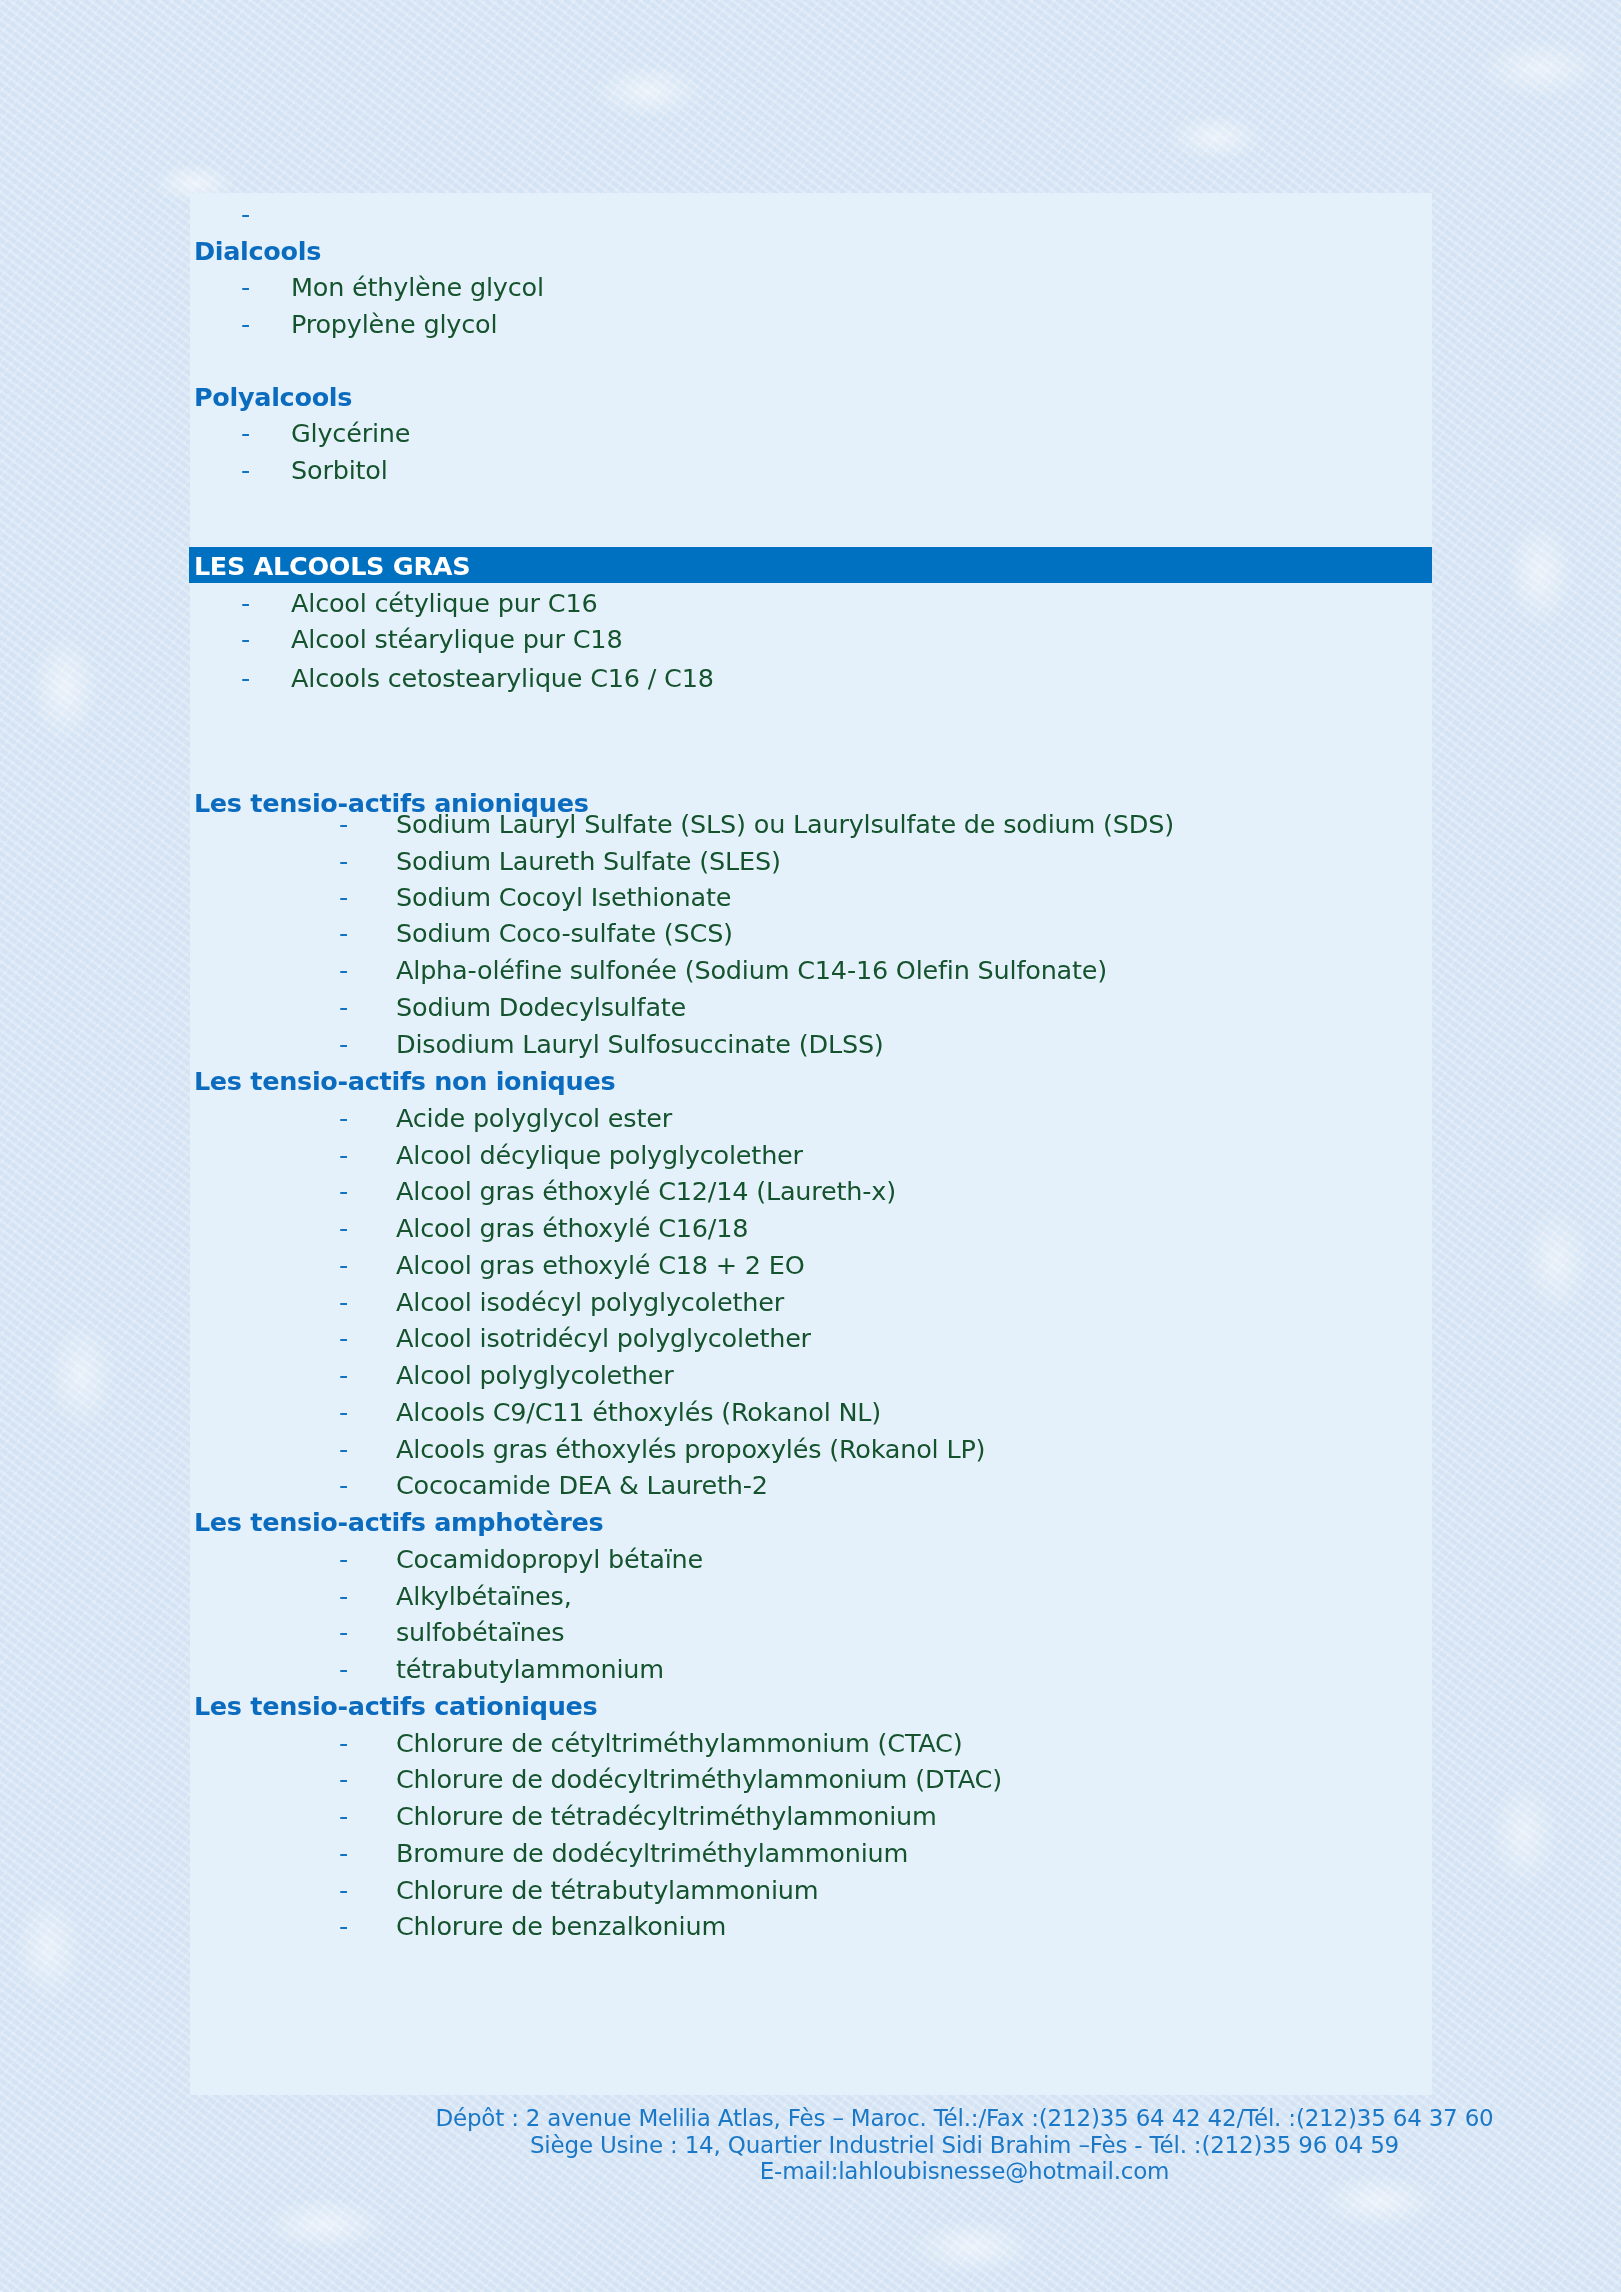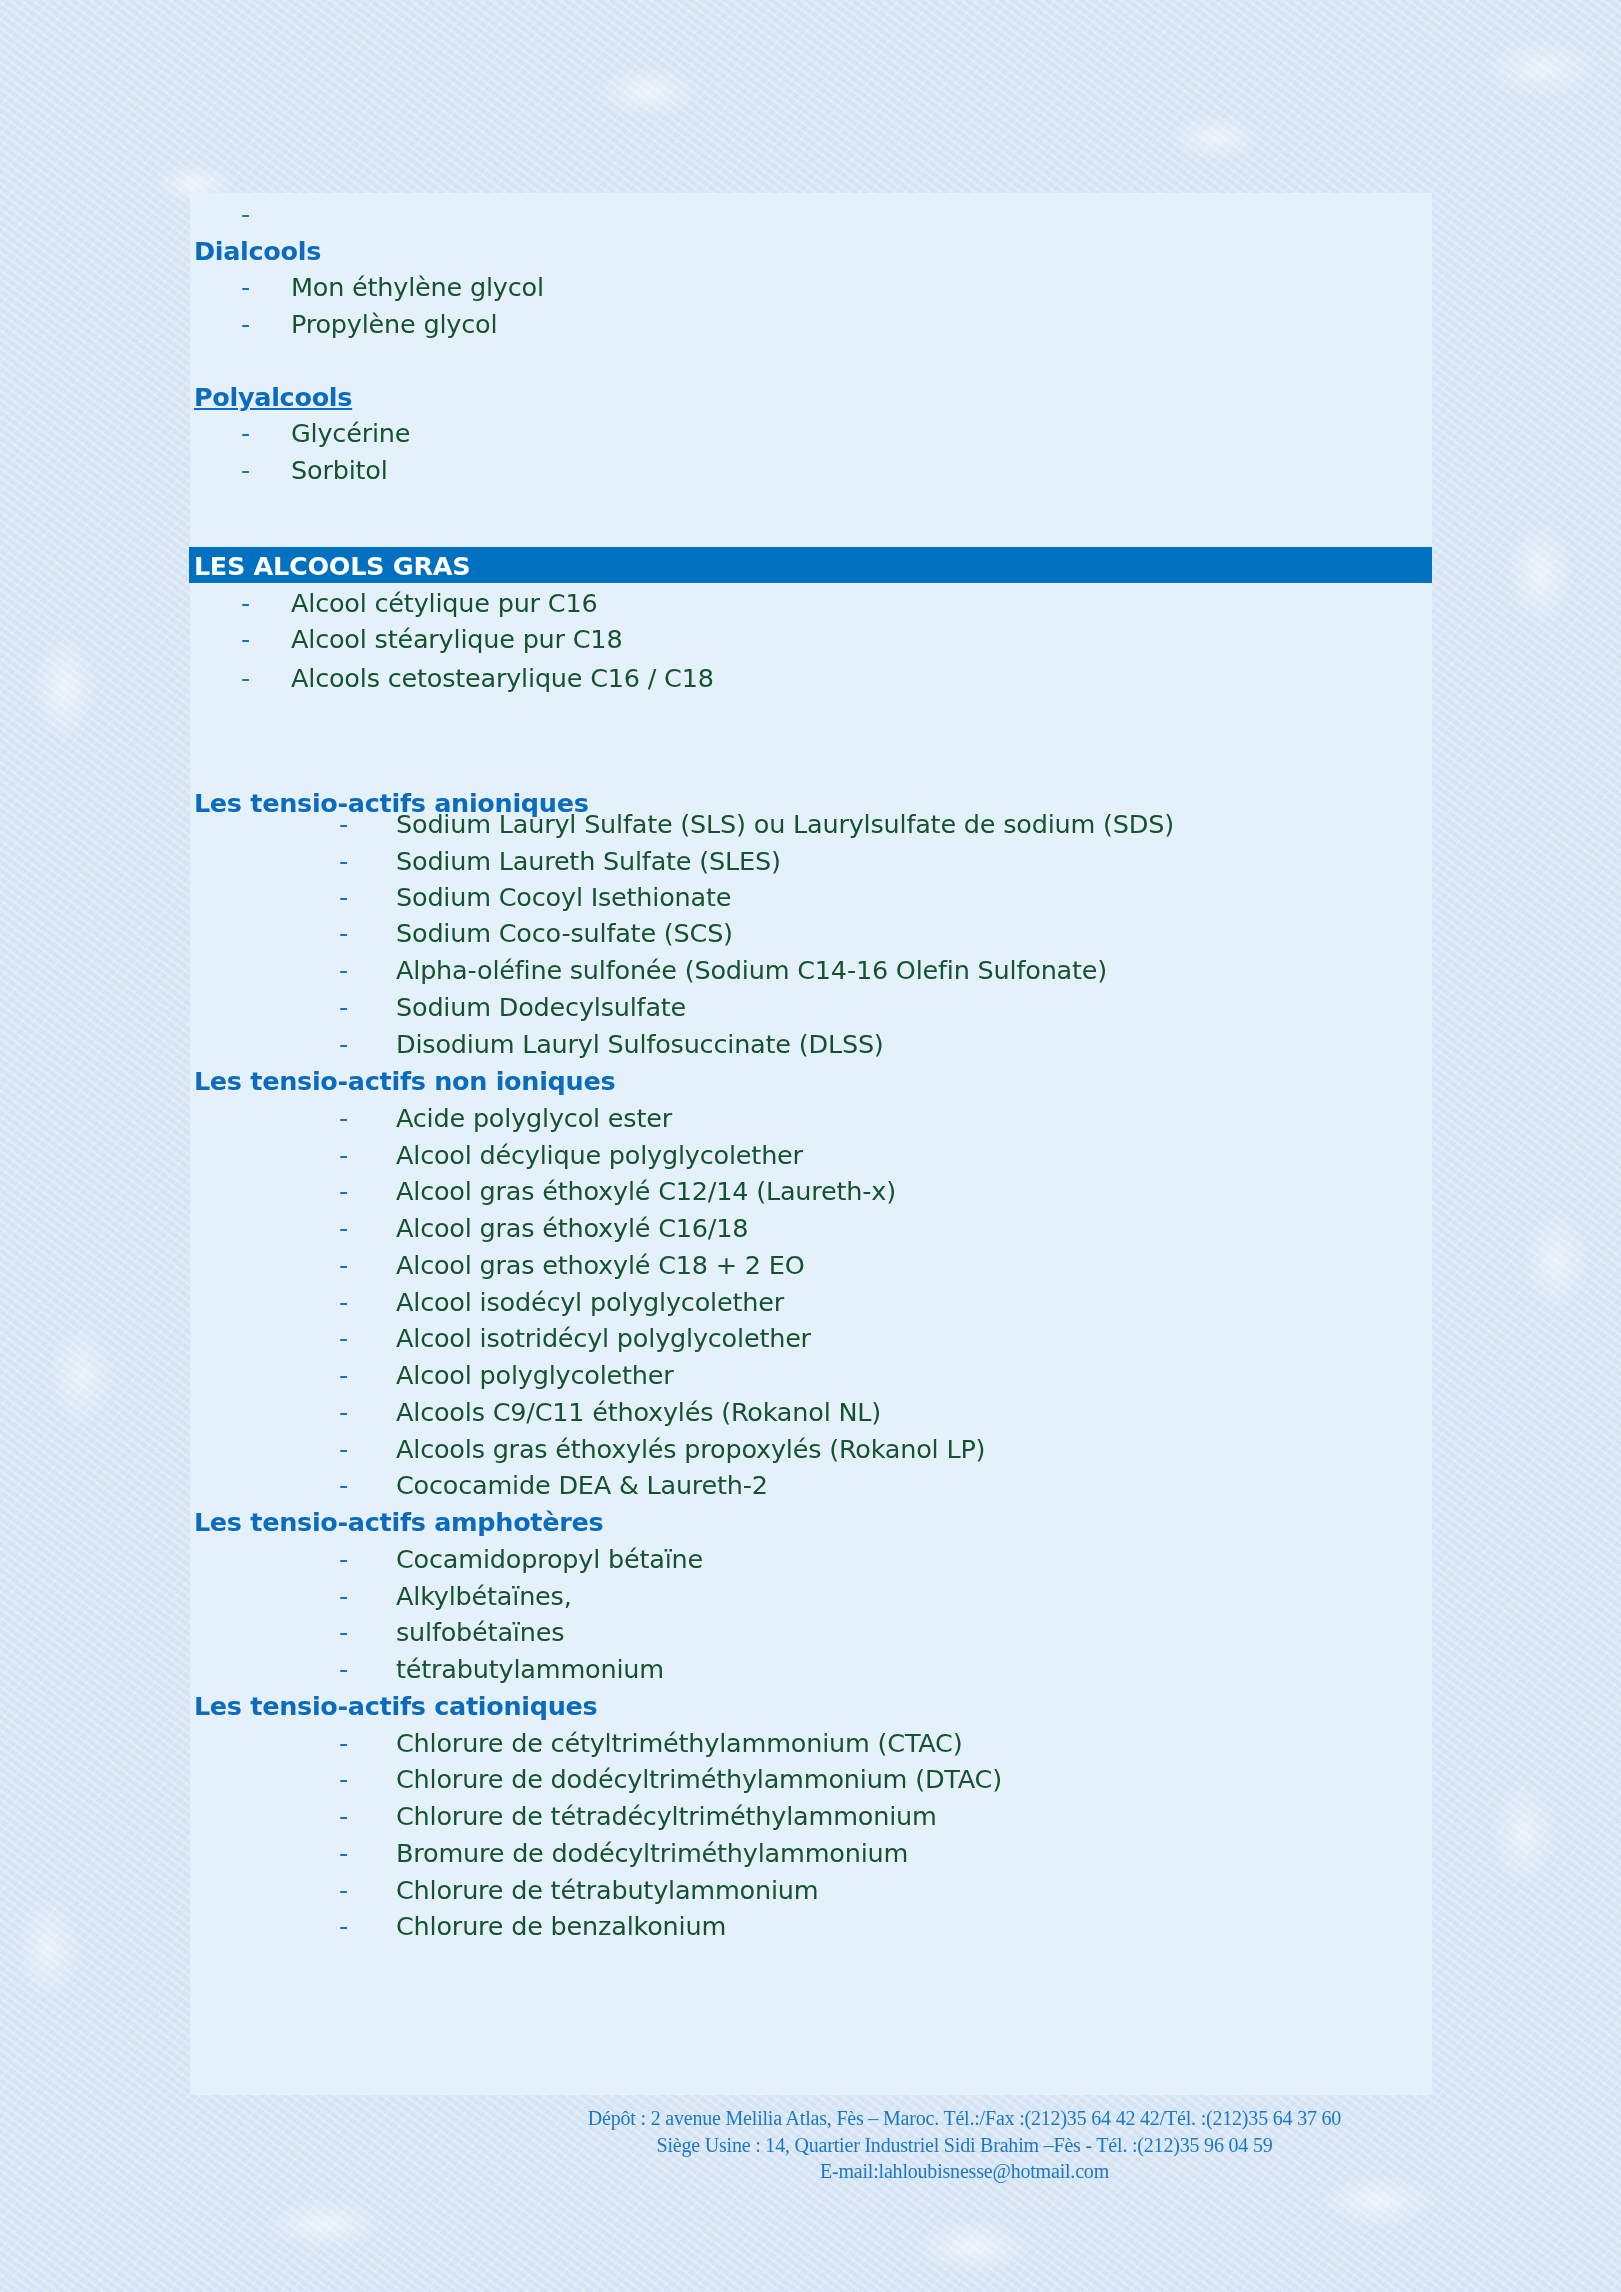--- a/index.html
+++ b/index.html
@@ -44,21 +44,21 @@
     letter-spacing: -0.3px;
   }
   .bar {
     position: absolute; left: -1px; width: 1243px; height: 36px;
     background: #0070c0; color: #ffffff; font-weight: bold;
     font-size: 25.5px; line-height: 38px; padding-left: 4.9px; box-sizing: border-box;
     letter-spacing: -0.3px; white-space: nowrap;
   }
   .footer {
     position: absolute; left: 0; width: 1621px; top: 2105px; text-align: center;
-    color: #1a78c6; font-size: 20px; line-height: 26.5px; letter-spacing: -0.2px; font-family: Liberation Serif, serif;
+    color: #1a78c6; font-size: 23px; line-height: 26.5px; letter-spacing: -0.2px;
   }
   .footer div { position: relative; }
   .footer .l1 { left: 154px; }
   .footer .l2 { left: 154px; }
   .footer .l3 { left: 154px; }
 </style>
 </head>
 <body>
 
 <div class="panel">
@@ -70,21 +70,21 @@
   <div class="heading" style="top:40px;">Dialcools</div>
   <div class="row lvl1" style="top:76px;">
     <span class="dash">-</span>
     <span class="item-text">Mon éthylène glycol</span>
   </div>
   <div class="row lvl1" style="top:113px;">
     <span class="dash">-</span>
     <span class="item-text">Propylène glycol</span>
   </div>
 
-  <div class="heading" style="top:186px;text-decoration:underline;">Polyalcools</div>
+  <div class="heading" style="top:186px;">Polyalcools</div>
   <div class="row lvl1" style="top:222px;">
     <span class="dash">-</span>
     <span class="item-text">Glycérine</span>
   </div>
   <div class="row lvl1" style="top:259px;">
     <span class="dash">-</span>
     <span class="item-text">Sorbitol</span>
   </div>
 
   <div class="bar" style="top:354px;">LES ALCOOLS GRAS</div>

